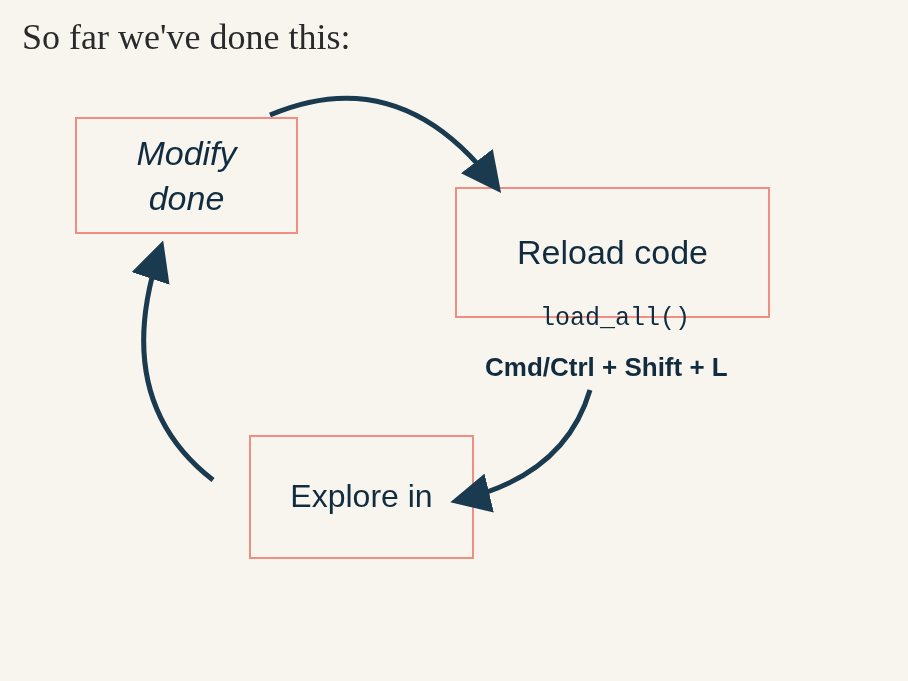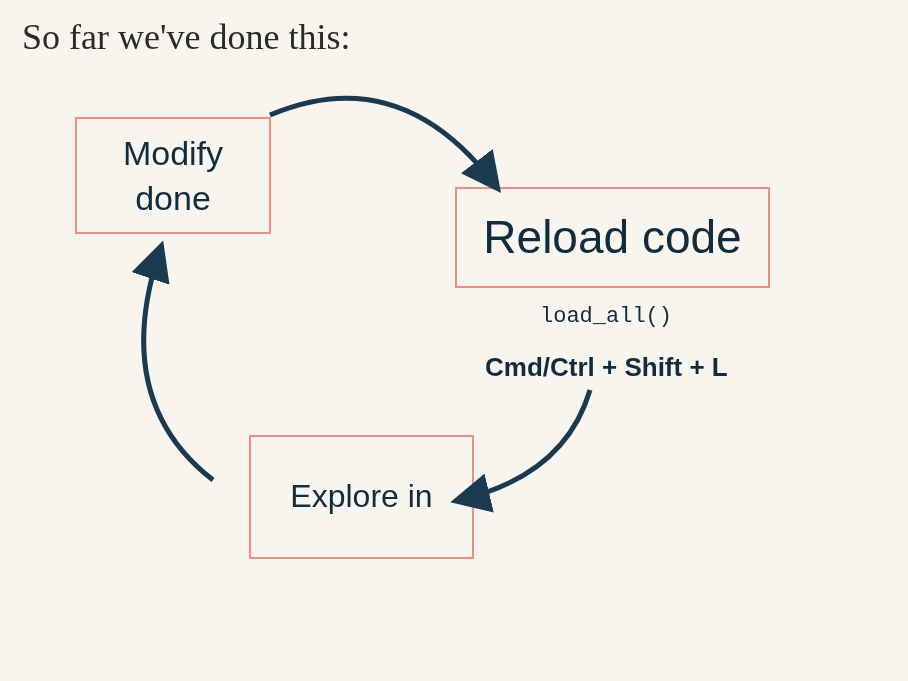--- a/index.html
+++ b/index.html
@@ -28,45 +28,46 @@
       justify-content: center;
       text-align: center;
       font-family: 'Helvetica Neue', Arial, sans-serif;
       font-weight: 300;
       color: #112b3f;
       line-height: 1.3;
     }
     .box-modify {
       left: 75px;
       top: 117px;
-      width: 196px;
+      width: 223px;
       height: 117px;
       font-size: 34px;
+      font-style: italic;
     }
     .box-reload {
       left: 455px;
       top: 187px;
       width: 315px;
-      height: 101px;
-      font-size: 46px;
+      height: 131px;
+      font-size: 34px;
     }
     .box-explore {
       left: 215px;
       top: 435px;
       width: 225px;
       height: 124px;
       font-size: 32px;
       margin-left: 34px;
     }
     .code-label {
       position: absolute;
       left: 540px;
       top: 304px;
       font-family: 'Courier New', monospace;
-      font-size: 22px;
+      font-size: 25px;
       color: #112b3f;
     }
     .shortcut-label {
       position: absolute;
       left: 485px;
       top: 352px;
       font-family: Arial, sans-serif;
       font-size: 26px;
       font-weight: bold;
       color: #112b3f;

